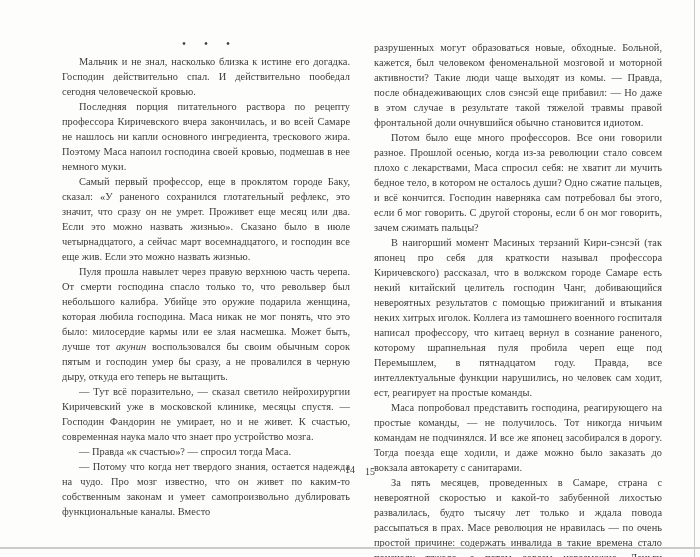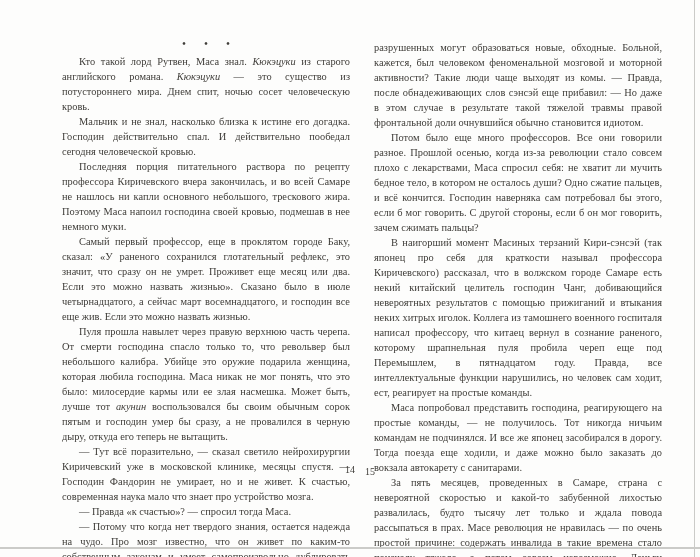--- a/index.html
+++ b/index.html
@@ -69,23 +69,22 @@
   }
 </style>
 </head>
 <body>
 
 <div class="book">
 
   <div class="page page-left">
     <div class="separator">• • •</div>
     <div class="page-text">
-        <p><span>Кто такой лорд Рутвен, Маса знал. </span><span class="it">Кюкэцуки</span><span> из старого английского романа. </span><span class="it">Кюкэцуки</span><span> — это существо из потустороннего мира. Днем спит, ночью сосет человеческую кровь.</span></p>
         <p><span>Мальчик и не знал, насколько близка к истине его догадка. Господин действительно спал. И действительно пообедал сегодня человеческой кровью.</span></p>
-        <p><span>Последняя порция питательного раствора по рецепту профессора Киричевского вчера закончилась, и во всей Самаре не нашлось ни капли основного небольшого, трескового жира. Поэтому Маса напоил господина своей кровью, подмешав в нее немного муки.</span></p>
+        <p><span>Последняя порция питательного раствора по рецепту профессора Киричевского вчера закончилась, и во всей Самаре не нашлось ни капли основного ингредиента, трескового жира. Поэтому Маса напоил господина своей кровью, подмешав в нее немного муки.</span></p>
         <p><span>Самый первый профессор, еще в проклятом городе Баку, сказал: «У раненого сохранился глотательный рефлекс, это значит, что сразу он не умрет. Проживет еще месяц или два. Если это можно назвать жизнью». Сказано было в июле четырнадцатого, а сейчас март восемнадцатого, и господин все еще жив. Если это можно назвать жизнью.</span></p>
         <p><span>Пуля прошла навылет через правую верхнюю часть черепа. От смерти господина спасло только то, что револьвер был небольшого калибра. Убийце это оружие подарила женщина, которая любила господина. Маса никак не мог понять, что это было: милосердие кармы или ее злая насмешка. Может быть, лучше тот </span><span class="it">акунин</span><span> воспользовался бы своим обычным сорок пятым и господин умер бы сразу, а не провалился в черную дыру, откуда его теперь не вытащить.</span></p>
         <p><span>— Тут всё поразительно, — сказал светило нейрохирургии Киричевский уже в московской клинике, месяцы спустя. — Господин Фандорин не умирает, но и не живет. К счастью, современная наука мало что знает про устройство мозга.</span></p>
         <p><span>— Правда «к счастью»? — спросил тогда Маса.</span></p>
         <p><span>— Потому что когда нет твердого знания, остается надежда на чудо. Про мозг известно, что он живет по каким-то собственным законам и умеет самопроизвольно дублировать функциональные каналы. Вместо</span></p>
       </div>
   </div>
 
   <div class="page-number page-number-left">14</div>
 

